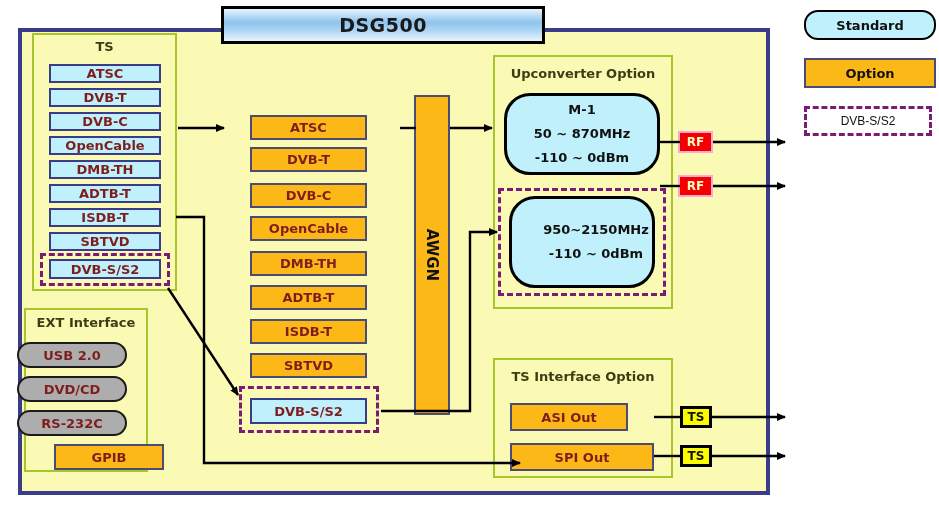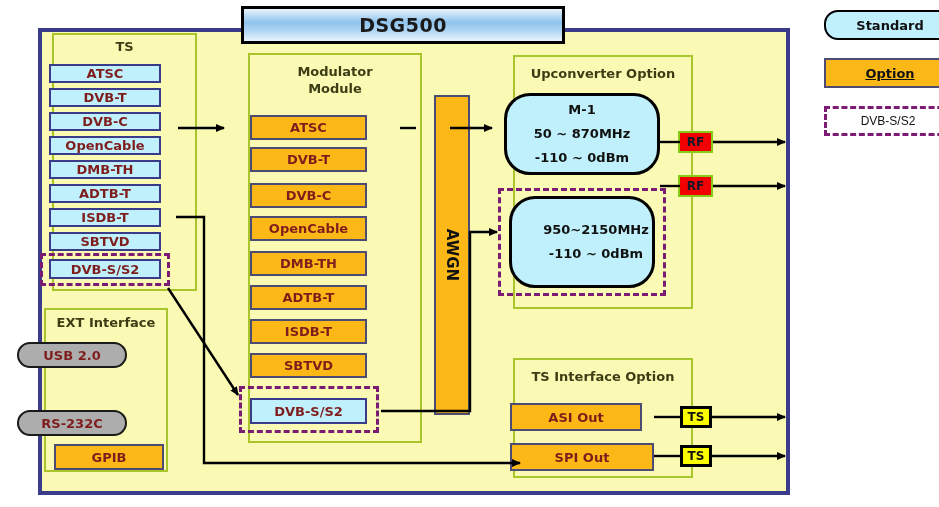--- a/index.html
+++ b/index.html
@@ -8,21 +8,21 @@
     background: #ffffff;
   }
   #stage {
     position: relative;
     width: 939px;
     height: 507px;
     background: #ffffff;
     font-family: "DejaVu Sans", sans-serif;
     overflow: hidden;
   }
-  .abs { position: absolute; box-sizing: border-box; margin-left: 20px; }
+  .abs { position: absolute; box-sizing: border-box; }
 
   
   #main-frame {
     left: 18px; top: 28px; width: 752px; height: 467px;
     background: #FAFAB4;
     border: 4px solid #3B3B8C;
   }
 
   
   #title-box {
@@ -99,36 +99,36 @@
     align-items: center; justify-content: center;
     font-size: 13px; font-weight: bold; color: #111; line-height: 1.25; gap: 8px;
   }
 
   
   .port {
     position: absolute; box-sizing: border-box;
     display: flex; align-items: center; justify-content: center;
     font-size: 12px; font-weight: bold;
   }
-  .port.rf { background: #F20000; border: 2px solid #84cc16; color: #0f172a; }
+  .port.rf { background: #F20000; border: 2px solid #f9a8d4; color: #fef9c3; }
   .port.ts { background: #FAFA00; border: 3px solid #000; color: #111; }
 
   
   #legend { left: 800px; top: 10px; width: 135px; height: 140px; }
   .lg-std {
     position: absolute; left: 4px; top: 0; width: 128px; height: 26px;
     background: #BFF0FB; border: 2px solid #000; border-radius: 14px;
     display: flex; align-items: center; justify-content: center;
     font-size: 13px; font-weight: bold; color: #111;
   }
   .lg-opt {
     position: absolute; left: 4px; top: 48px; width: 128px; height: 26px;
     background: #FCB816; border: 2px solid #4b4b73;
     display: flex; align-items: center; justify-content: center;
-    font-size: 13px; font-weight: bold; color: #111; text-decoration: underline;
+    font-size: 13px; font-weight: bold; color: #111;
   }
   .lg-dash {
     position: absolute; left: 4px; top: 96px; width: 128px; height: 30px;
     border: 3px dashed #7B1B74; box-sizing: border-box;
     display: flex; align-items: center; justify-content: center;
     font-size: 12px; font-weight: normal; color: #111;
     font-family: "Liberation Sans", sans-serif;
   }
 
   #wires { position: absolute; left: 0; top: 0; width: 939px; height: 507px; pointer-events: none; z-index: 20; }
@@ -155,27 +155,24 @@
   <div class="chip std" style="left:49px; top:184px; width:112px; height:19px;">ADTB-T</div>
   <div class="chip std" style="left:49px; top:208px; width:112px; height:19px;">ISDB-T</div>
   <div class="chip std" style="left:49px; top:232px; width:112px; height:19px;">SBTVD</div>
   <div class="dash-box" style="left:40px; top:253px; width:130px; height:33px;"></div>
   <div class="chip std" style="left:49px; top:259px; width:112px; height:20px;">DVB-S/S2</div>
 
   <div class="abs group" style="left:24px; top:308px; width:124px; height:164px;">
     <div class="group-title" style="top:5px;">EXT Interface</div>
   </div>
   <div class="chip gray" style="left:17px; top:342px; width:110px; height:26px;">USB 2.0</div>
+  <div class="chip gray" style="left:17px; top:376px; width:110px; height:26px;">DVD/CD</div>
   <div class="chip gray" style="left:17px; top:410px; width:110px; height:26px;">RS-232C</div>
   <div class="chip opt" style="left:17px; top:444px; width:110px; height:26px;margin-left:37px;">GPIB</div>
 
-  <div class="abs group" style="left:228px; top:53px; width:174px; height:390px;">
-    <div class="group-title" style="top:9px;">Modulator</div>
-    <div class="group-title" style="top:26px;">Module</div>
-  </div>
   <div class="chip opt" style="left:250px; top:115px; width:117px; height:25px;">ATSC</div>
   <div class="chip opt" style="left:250px; top:147px; width:117px; height:25px;">DVB-T</div>
   <div class="chip opt" style="left:250px; top:183px; width:117px; height:25px;">DVB-C</div>
   <div class="chip opt" style="left:250px; top:216px; width:117px; height:25px;">OpenCable</div>
   <div class="chip opt" style="left:250px; top:251px; width:117px; height:25px;">DMB-TH</div>
   <div class="chip opt" style="left:250px; top:285px; width:117px; height:25px;">ADTB-T</div>
   <div class="chip opt" style="left:250px; top:319px; width:117px; height:25px;">ISDB-T</div>
   <div class="chip opt" style="left:250px; top:353px; width:117px; height:25px;">SBTVD</div>
   <div class="dash-box" style="left:239px; top:386px; width:140px; height:47px;"></div>
   <div class="chip std" style="left:250px; top:398px; width:117px; height:26px;">DVB-S/S2</div>
@@ -194,21 +191,21 @@
   </div>
   <div class="dash-box" style="left:498px; top:188px; width:168px; height:108px;"></div>
   <div class="blob" style="left:509px; top:196px; width:146px; height:92px;padding-left:28px;">
     <div>950~2150MHz</div>
     <div>-110 ~ 0dBm</div>
   </div>
 
   <div class="abs group" style="left:493px; top:358px; width:180px; height:120px;">
     <div class="group-title" style="top:9px;">TS Interface Option</div>
   </div>
-  <div class="chip opt" style="left:510px; top:403px; width:132px; height:28px;">ASI Out</div>
+  <div class="chip opt" style="left:510px; top:403px; width:118px; height:28px;">ASI Out</div>
   <div class="chip opt" style="left:510px; top:443px; width:144px; height:28px;">SPI Out</div>
 
   <div class="port rf" style="left:678px; top:131px; width:35px; height:22px;">RF</div>
   <div class="port rf" style="left:678px; top:175px; width:35px; height:22px;">RF</div>
   <div class="port ts" style="left:680px; top:406px; width:32px; height:22px;">TS</div>
   <div class="port ts" style="left:680px; top:445px; width:32px; height:22px;">TS</div>
 
   <div id="legend" class="abs">
     <div class="lg-std">Standard</div>
     <div class="lg-opt">Option</div>

